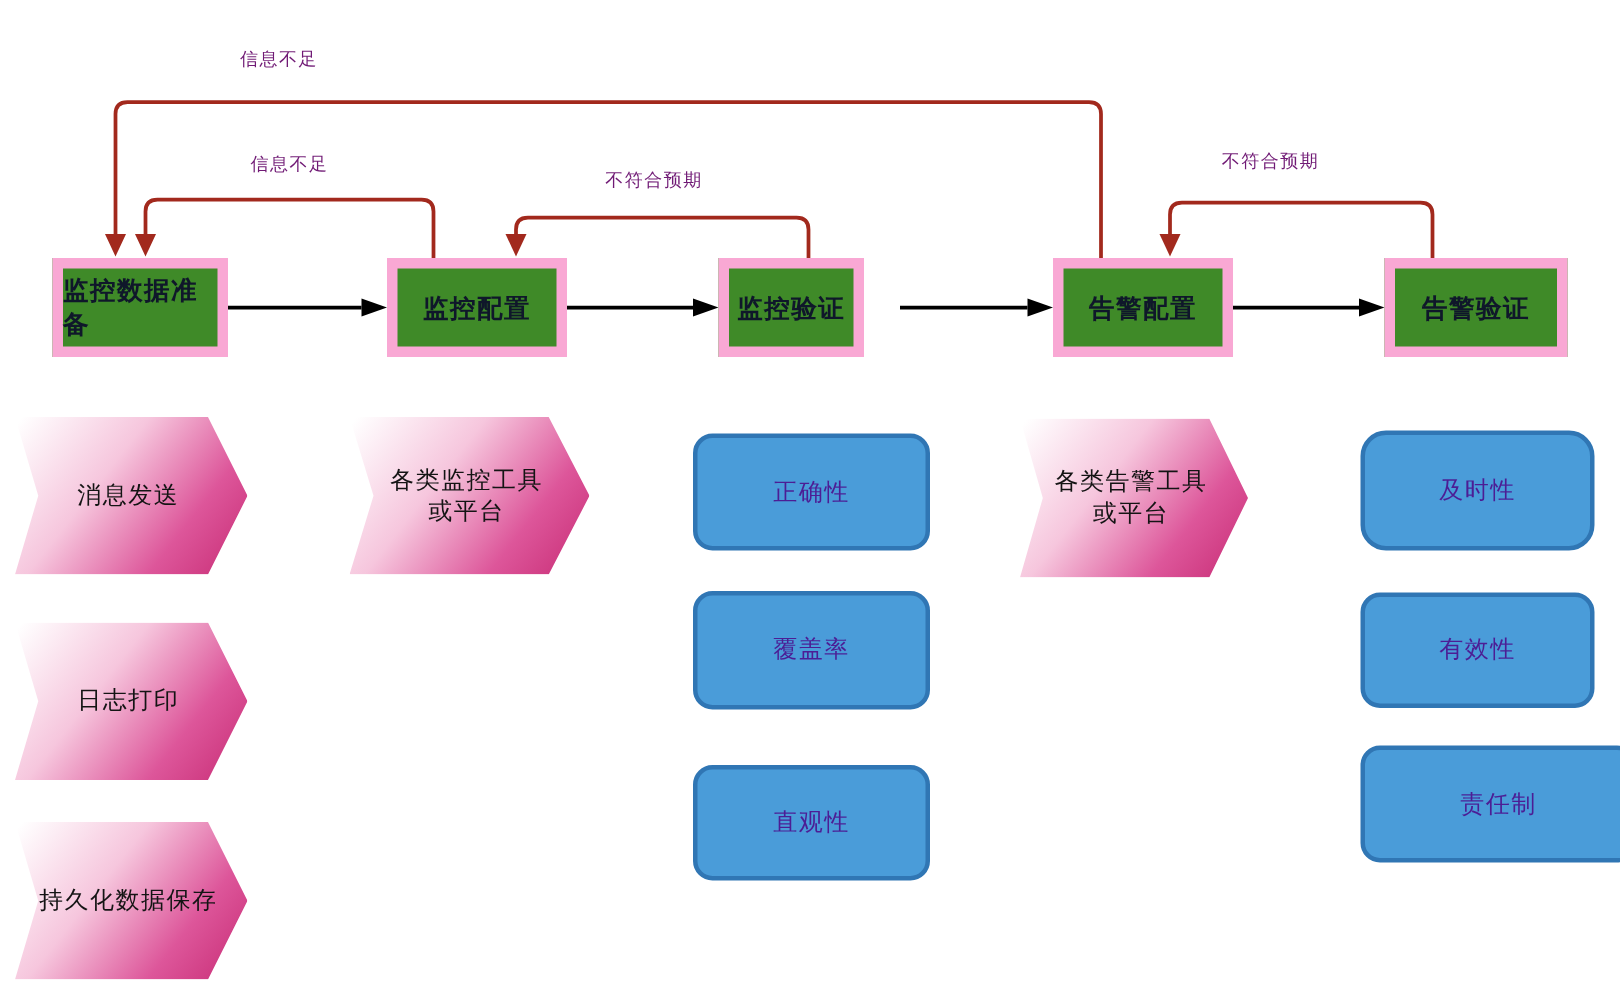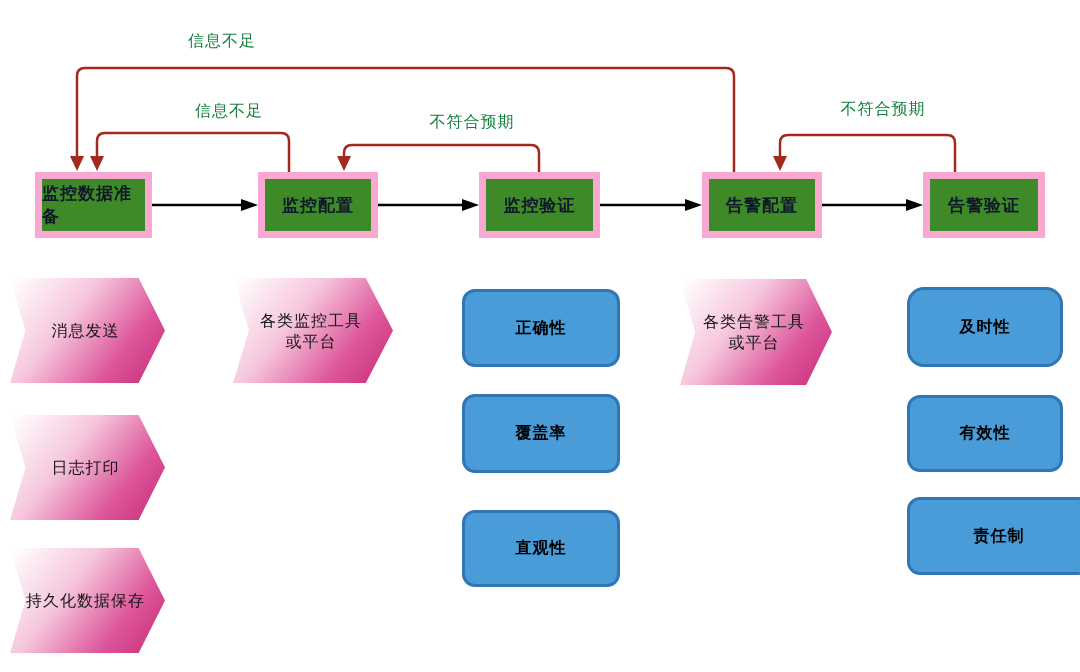--- a/index.html
+++ b/index.html
@@ -9,38 +9,38 @@
 
   .stage{
     position:absolute;top:172px;height:66px;box-sizing:border-box;
     background:#3f8a28;border:7px solid #f9a8d4;
     display:flex;align-items:center;justify-content:center;
     color:#0f172a;font-weight:bold;font-size:17px;letter-spacing:1px;
   }
 
   .fb-label{
     position:absolute;transform:translateX(-50%);
-    color:#15803d;font-size:16px;white-space:nowrap;letter-spacing:1px;margin-left:36px;
+    color:#701a75;font-size:12px;white-space:nowrap;letter-spacing:1px;
   }
 
   .chevron{
     position:absolute;box-sizing:border-box;
     clip-path:polygon(0 0,83% 0,100% 50%,83% 100%,0 100%,10% 50%);
     background:linear-gradient(128deg,#ffffff 2%,#f6c6dd 38%,#dd569a 72%,#c72b74 100%);
     display:flex;align-items:center;justify-content:center;
     color:#141414;font-size:16px;text-align:center;letter-spacing:1px;
     padding-left:10px;padding-right:14px;
   }
   .chevron .chev-text{white-space:pre-line;line-height:21px;}
 
   .criteria{
     position:absolute;box-sizing:border-box;
     background:#4a9cd9;border:3px solid #3076b4;border-radius:13px;
     display:flex;align-items:center;justify-content:center;
-    color:#000000;font-weight:bold;font-size:16px;letter-spacing:1px;
+    color:#4c1d95;font-weight:normal;font-size:16px;letter-spacing:1px;
   }
 </style>
 </head>
 <body>
 
 <div class="canvas">
 
   <svg class="arrow-layer" viewBox="0 0 1080 672">
 
     <g stroke="#a2291d" stroke-width="2.5" fill="none" stroke-linejoin="round">
@@ -74,21 +74,21 @@
   <div class="fb-label" style="left:193px;top:101px;">信息不足</div>
   <div class="fb-label" style="left:436px;top:112px;">不符合预期</div>
   <div class="fb-label" style="left:847px;top:99px;">不符合预期</div>
 
   <div class="stage" style="left:35px;width:117px;">
       <span>监控数据准备</span>
     </div>
   <div class="stage" style="left:258px;width:120px;">
       <span>监控配置</span>
     </div>
-  <div class="stage" style="left:479px;width:121px;">
+  <div class="stage" style="left:479px;width:97px;">
       <span>监控验证</span>
     </div>
   <div class="stage" style="left:702px;width:120px;align-items:center;">
       <span>告警配置</span>
     </div>
   <div class="stage" style="left:923px;width:122px;">
       <span>告警验证</span>
     </div>
 
   <div class="chevron" style="left:10px;top:278px;width:155px;height:105px;">

